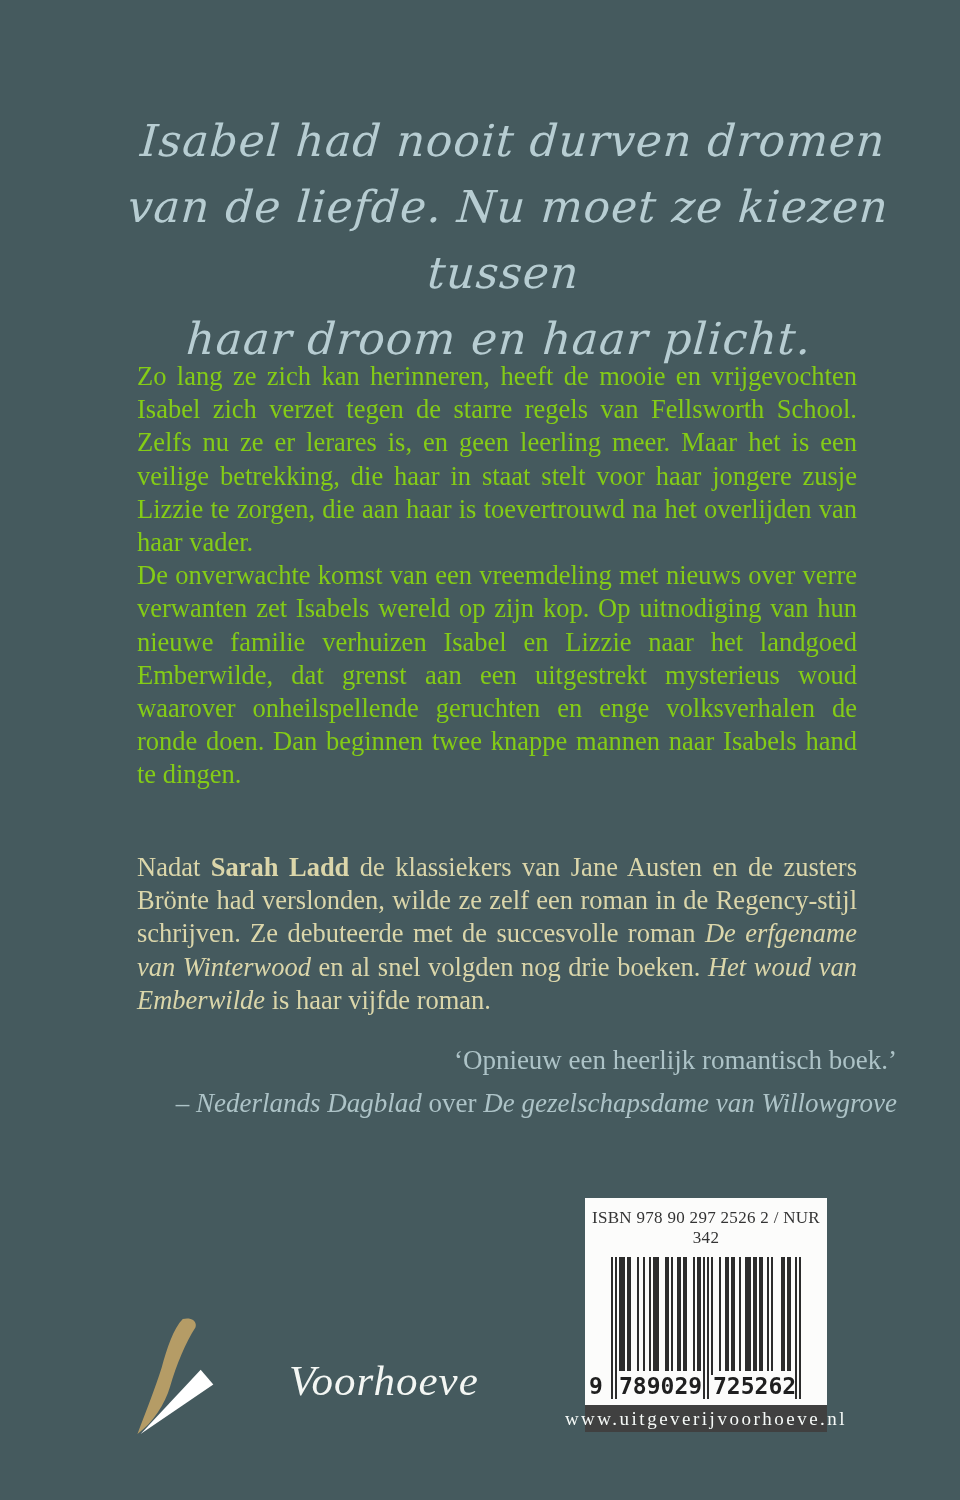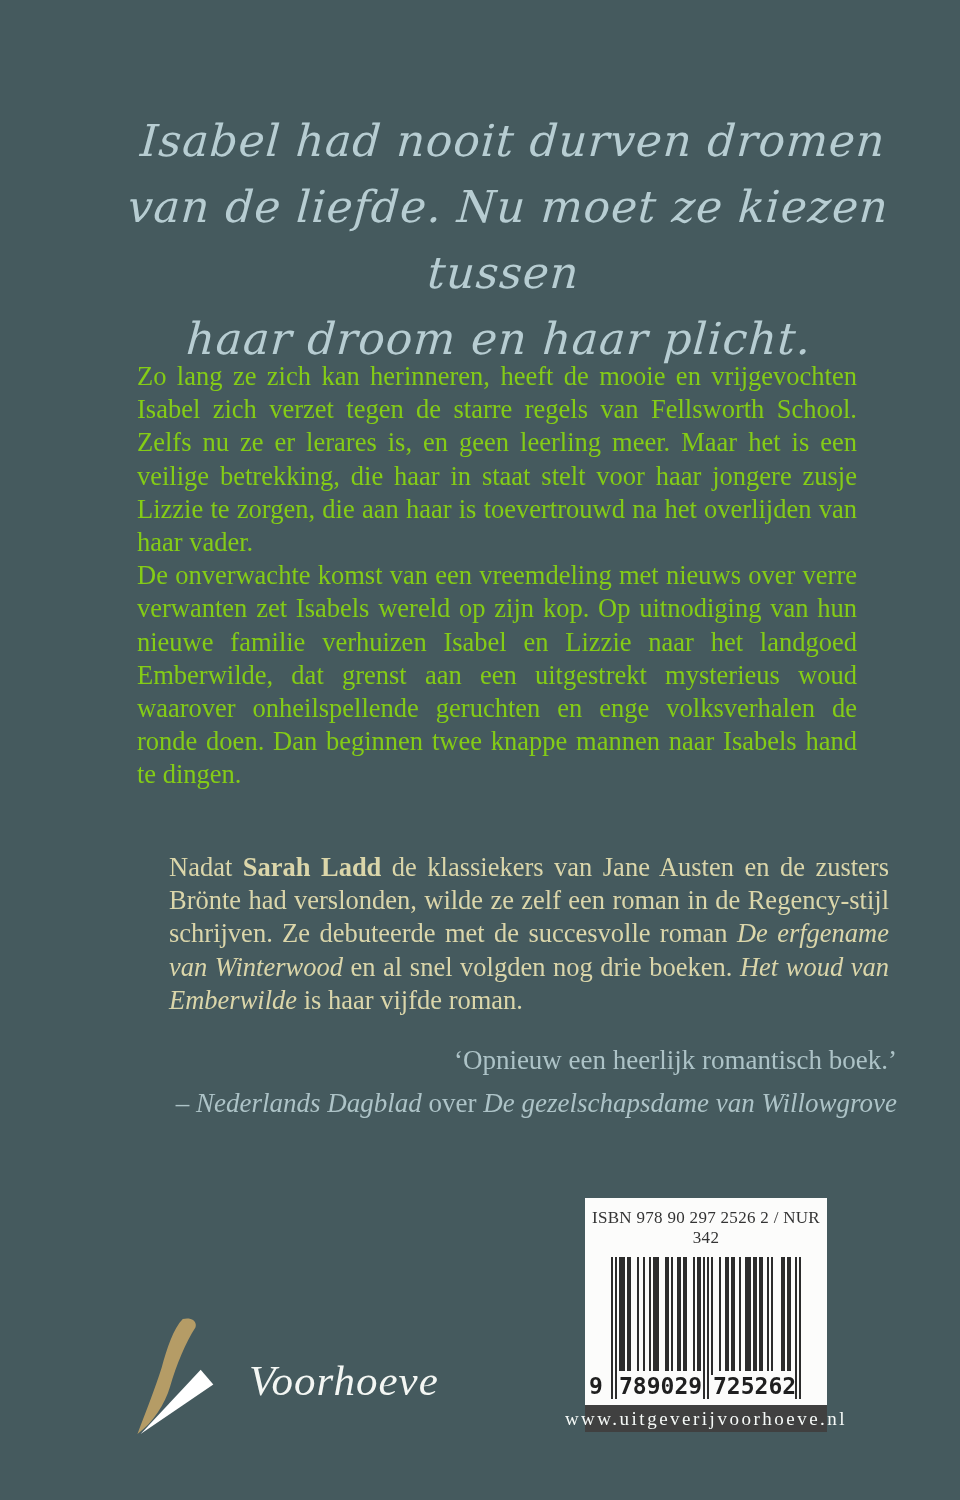--- a/index.html
+++ b/index.html
@@ -35,35 +35,34 @@
   }
   .synopsis p{margin:0;}
   
   .bio{
     position:absolute;
     left:137px; top:851px; width:720px;
     color:#dbd6aa;
     font-size:26.5px;
     line-height:33.2px;
     text-align:justify;
-    margin-left:32px;
   }
   
   .review{
     position:absolute;
     left:137px; top:1039px; width:760px;
     color:#adc3c7;
     font-size:27px;
     line-height:43px;
     text-align:right;
   }
   
   .logo{
     position:absolute; left:130px; top:1318px;
-    display:flex; align-items:flex-start;
+    display:flex; align-items:flex-start;gap:40px;
   }
   .logo-mark{width:95px;height:118px;}
   .logo-word{
     margin-left:24px;
     margin-top:38px;
     font-family:"Liberation Serif", serif;
     font-style:italic;
     font-size:43px;
     color:#f3f6f3;
     letter-spacing:1px;

